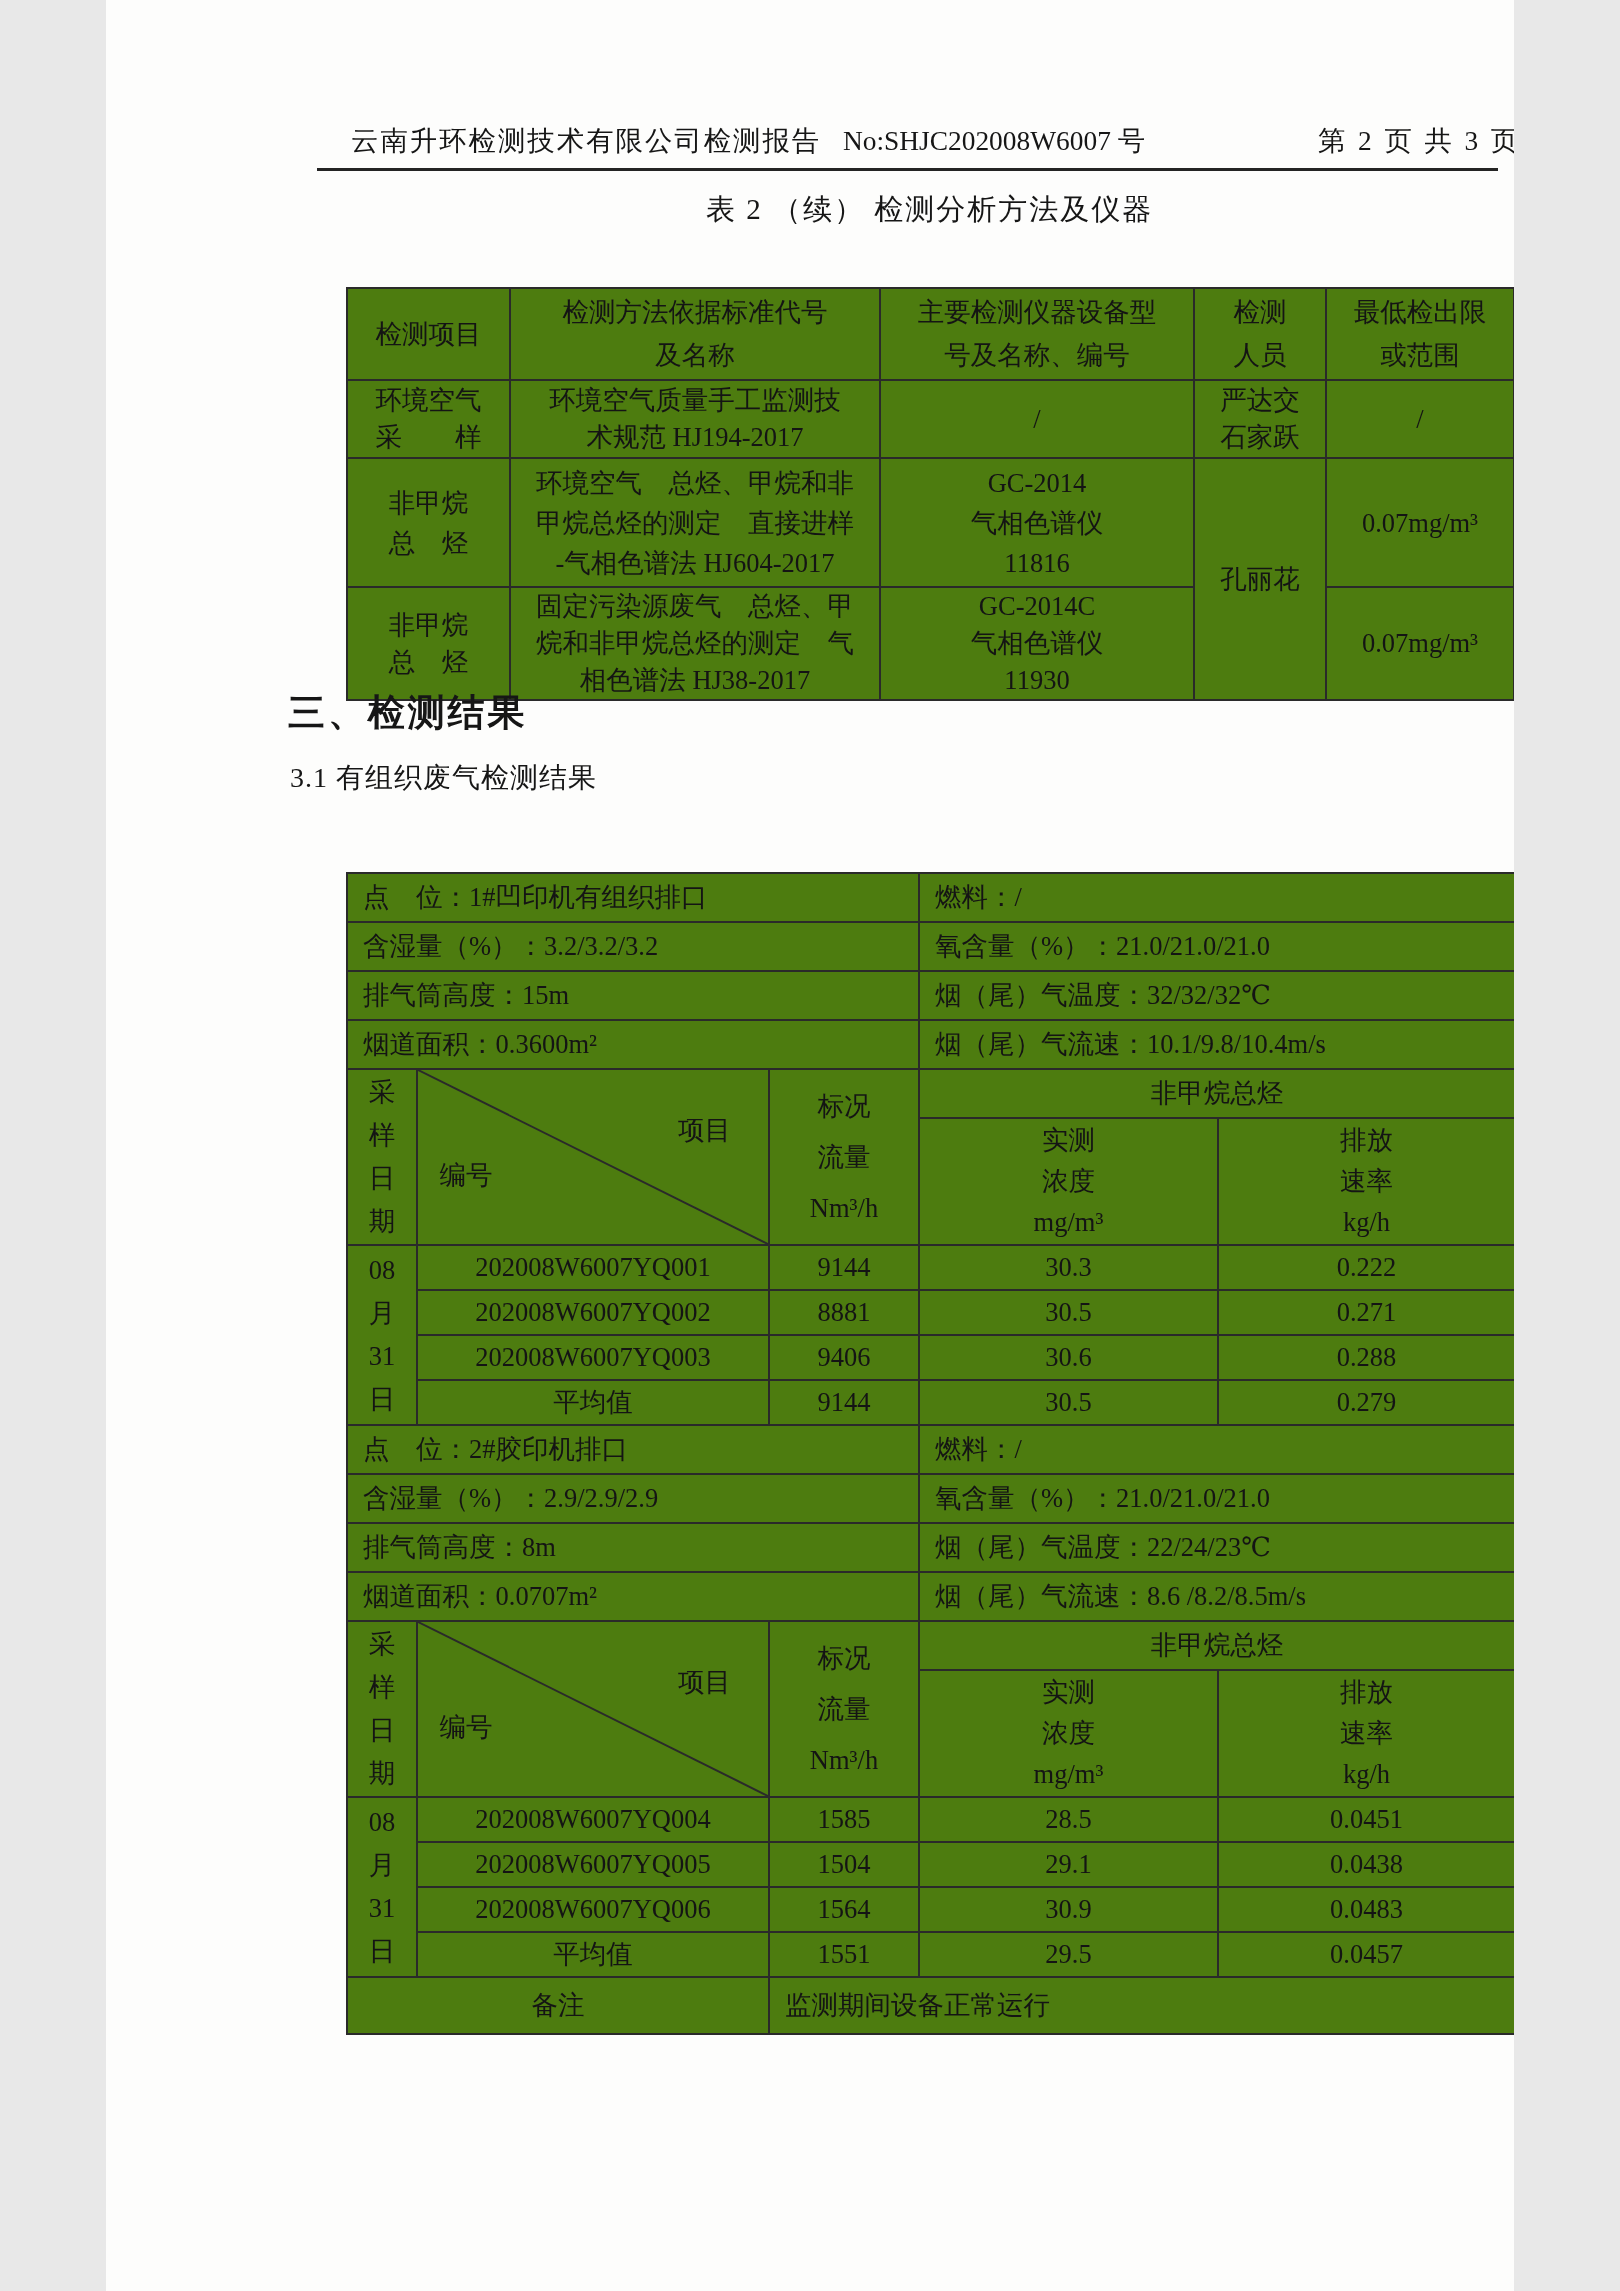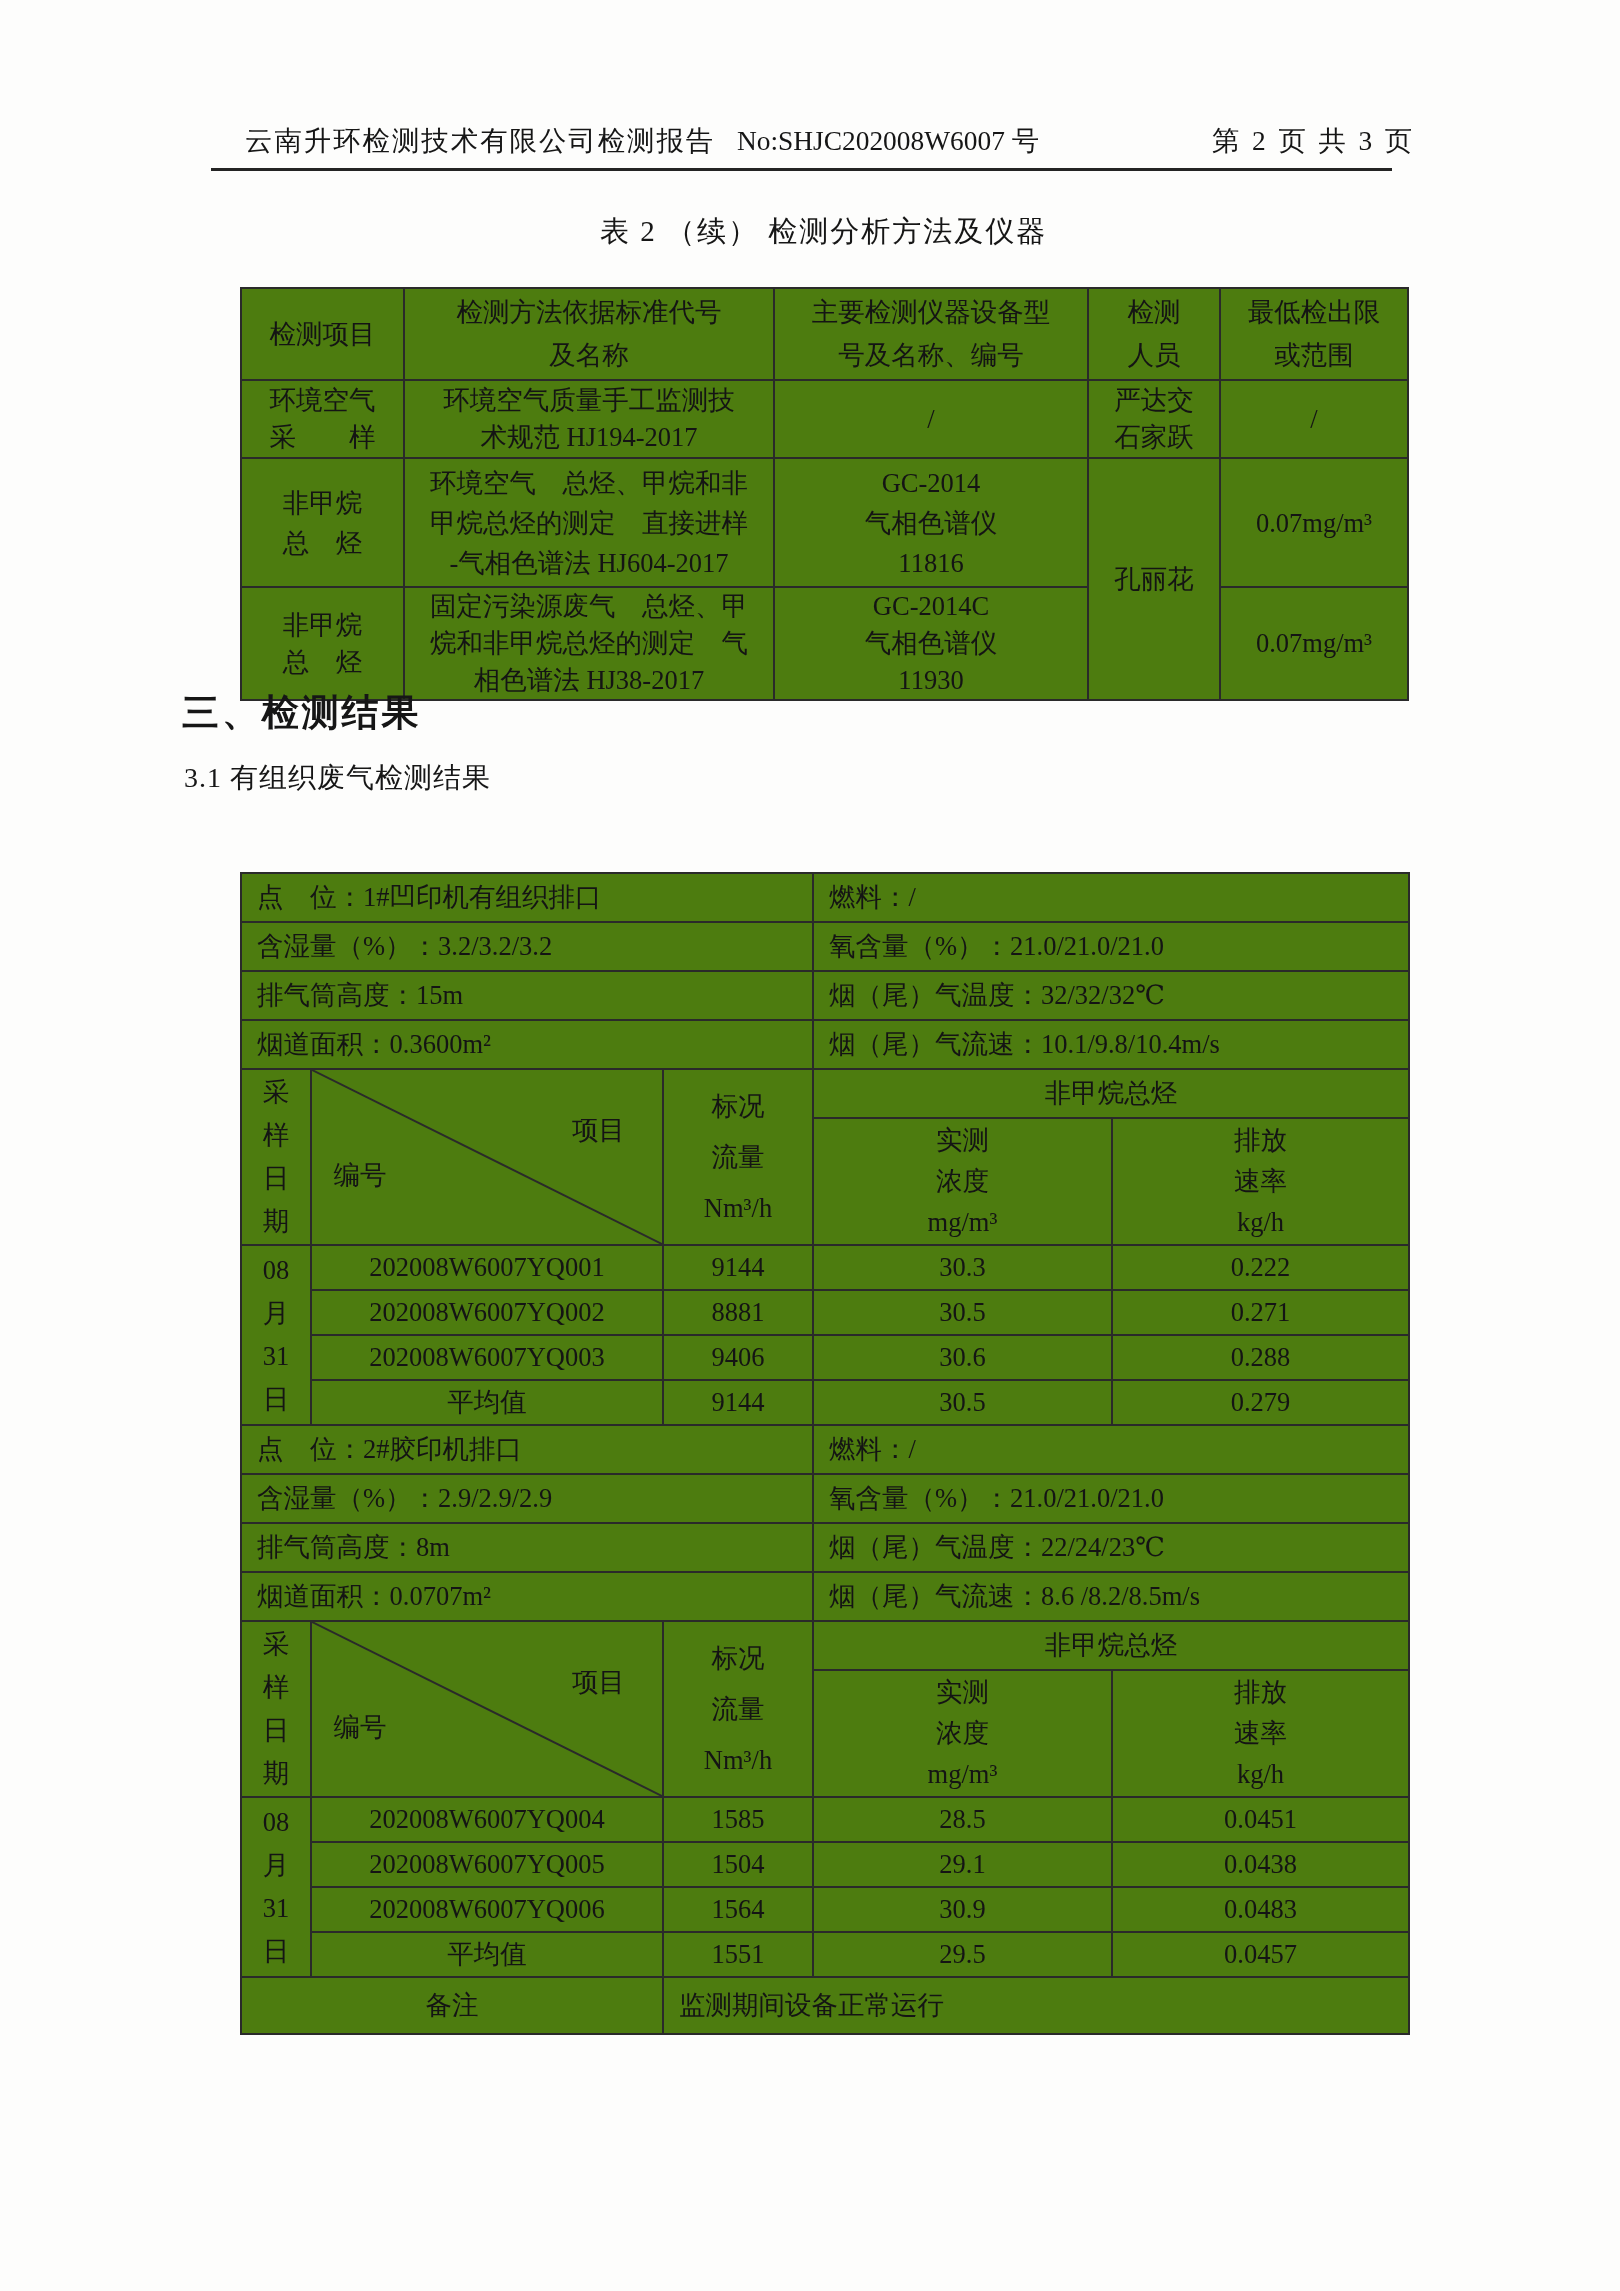--- a/index.html
+++ b/index.html
@@ -1,35 +1,35 @@
 <!DOCTYPE html>
 <html lang="zh"><head>
 <meta charset="utf-8">
 <style>
   html,body { margin:0; padding:0; background:#e8e8e8; }
   .page {
     position:relative;
-    width:1620px; height:2292px;
+    width:1408px; height:2292px;
     margin:0 auto;
     background:#fdfdfc;
     font-family:"Liberation Serif","DejaVu Serif",serif;
     color:#161616;
     overflow:hidden;
   }
   
   .doc-header { position:absolute; top:123px; left:0; width:100%; height:45px; font-size:27.4px; }
   .doc-header .hd { position:absolute; top:0; white-space:nowrap; }
   .hd-company { left:245px; letter-spacing:2px; }
   .hd-no      { left:737px; }
   .hd-page    { left:1188px; letter-spacing:2.9px;margin-left:24px; }
   .header-rule { position:absolute; top:168px; left:211px; width:1181px; height:2.9px; background:#242424; }
 
   
   .table-title { position:absolute; left:240px; width:1167px; text-align:center; font-size:29px; letter-spacing:2px; }
-  .t2-title { top:212px; }
+  .t2-title { top:190px; }
   .t3-title { top:819px; }
   .sec-heading { position:absolute; top:688px; left:182px; font-size:37px; font-weight:900; letter-spacing:2.9px; }
   .sub-heading { position:absolute; top:759px; left:184px; font-size:28px; letter-spacing:1px; }
 
   
   table { border-collapse:collapse; table-layout:fixed; background:#4d7c0f; }
   td {
     border:2px solid #2a2a2a;
     text-align:center; vertical-align:middle;
     padding:0; white-space:pre-line;

